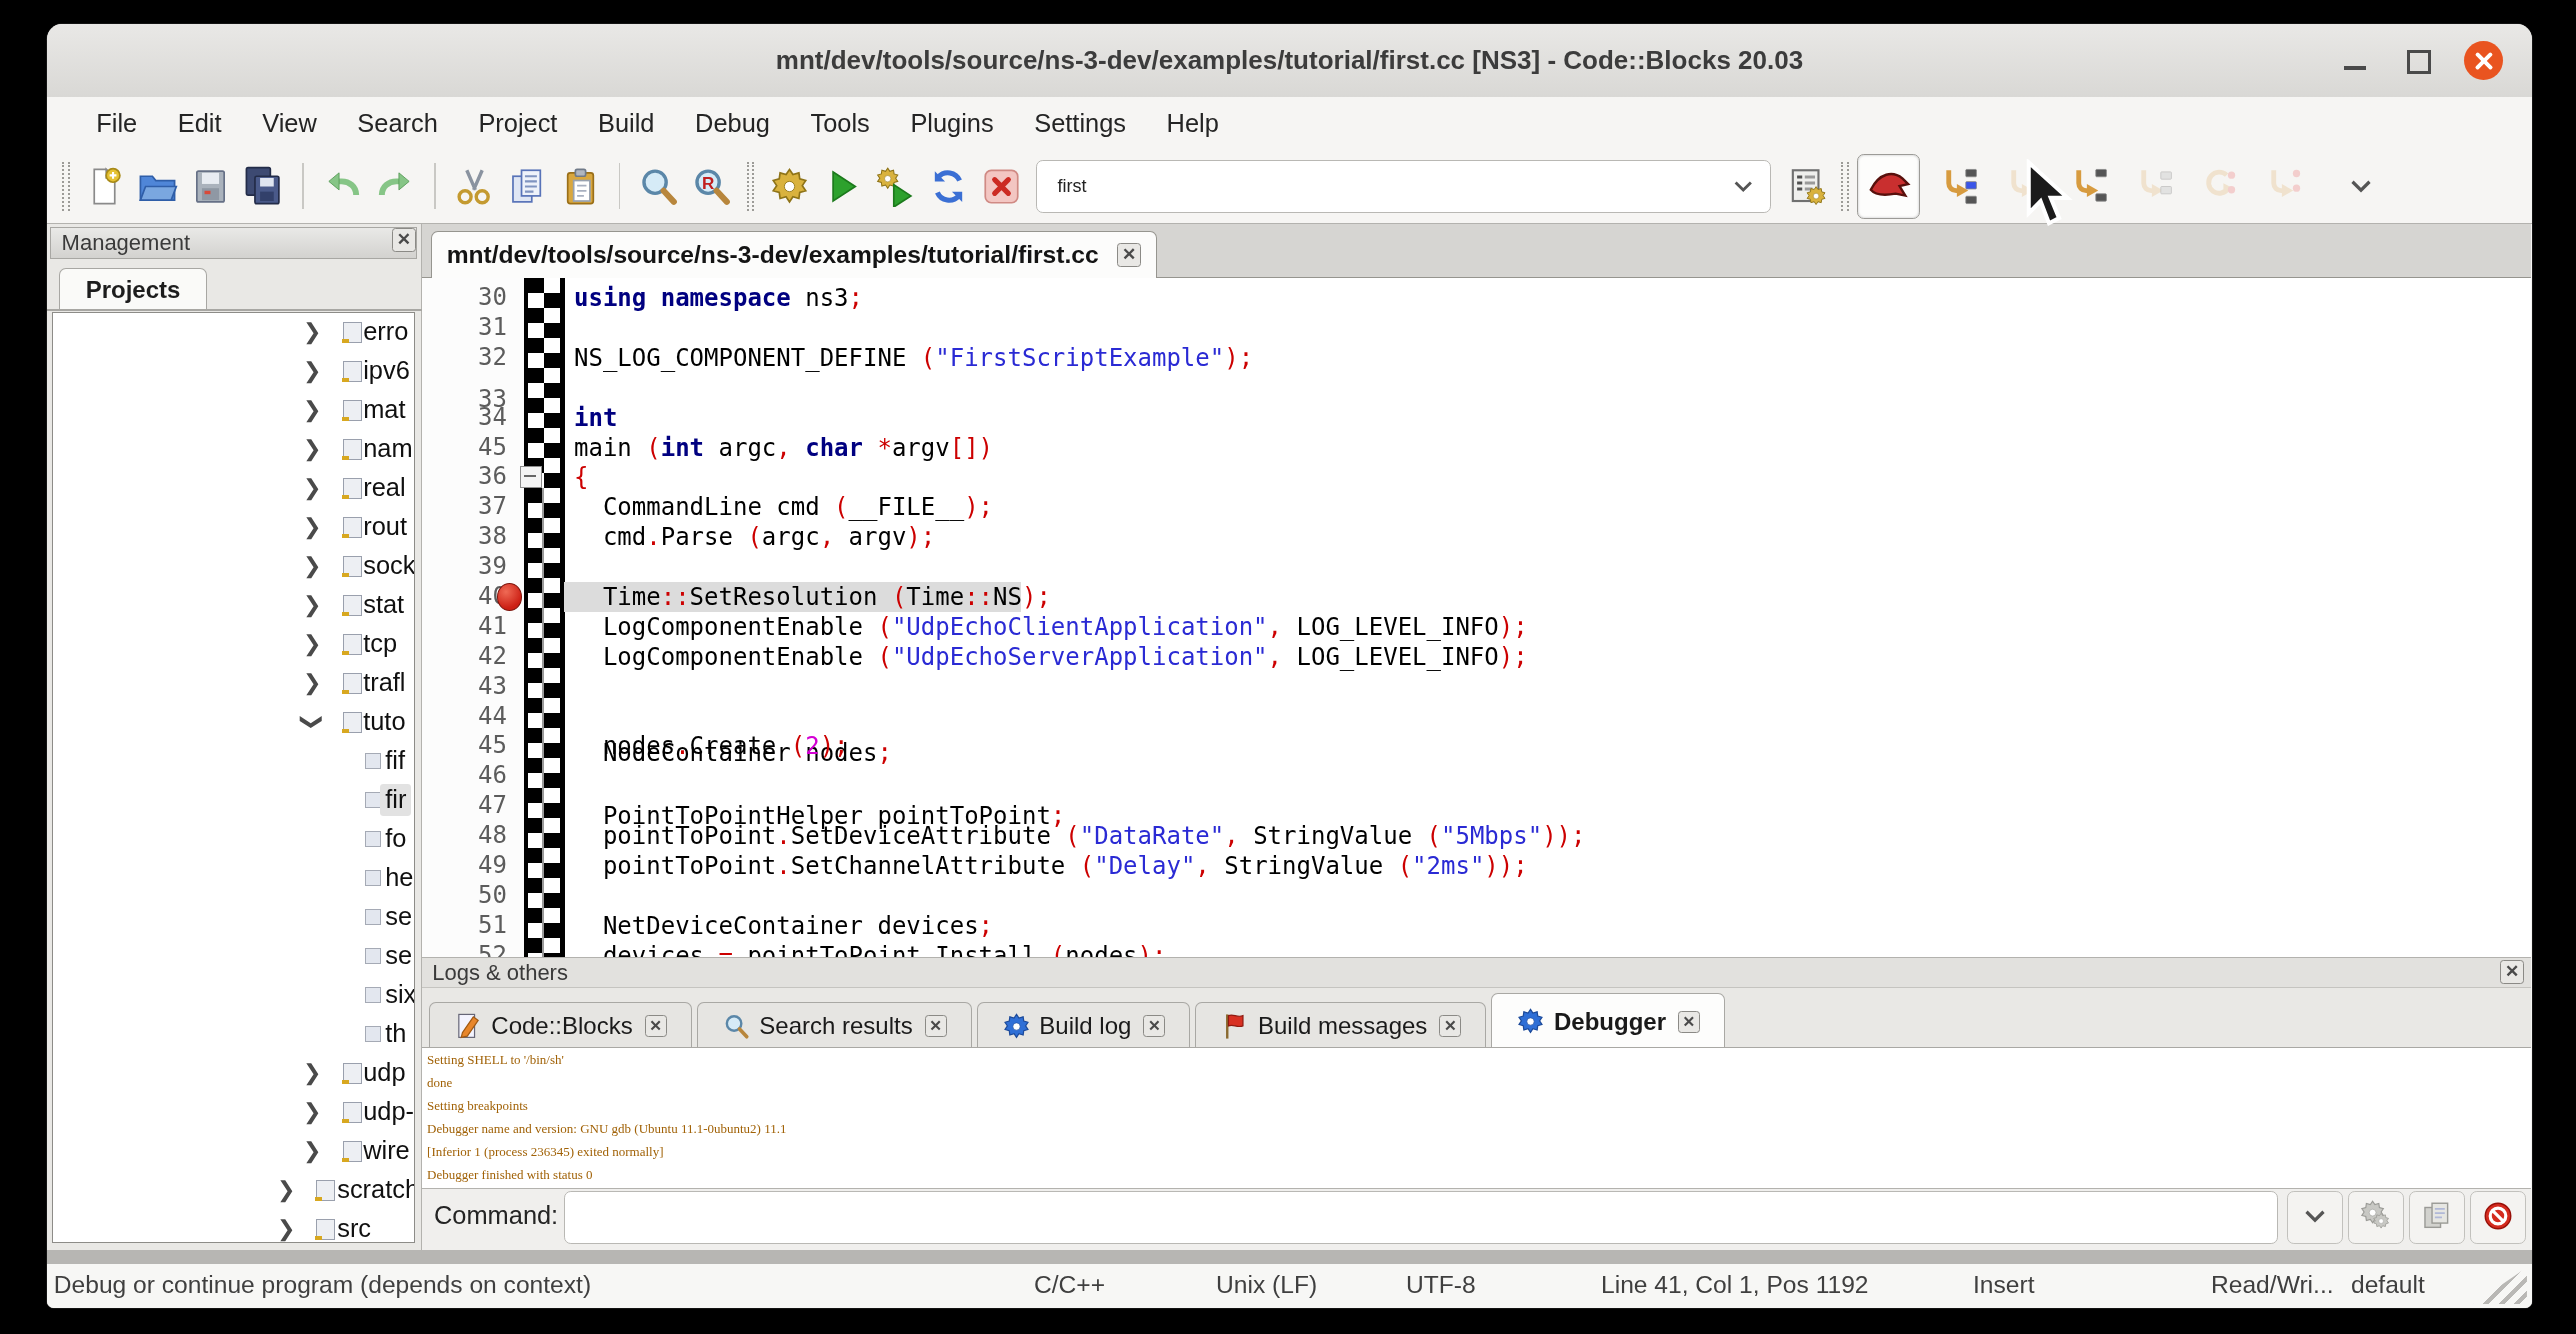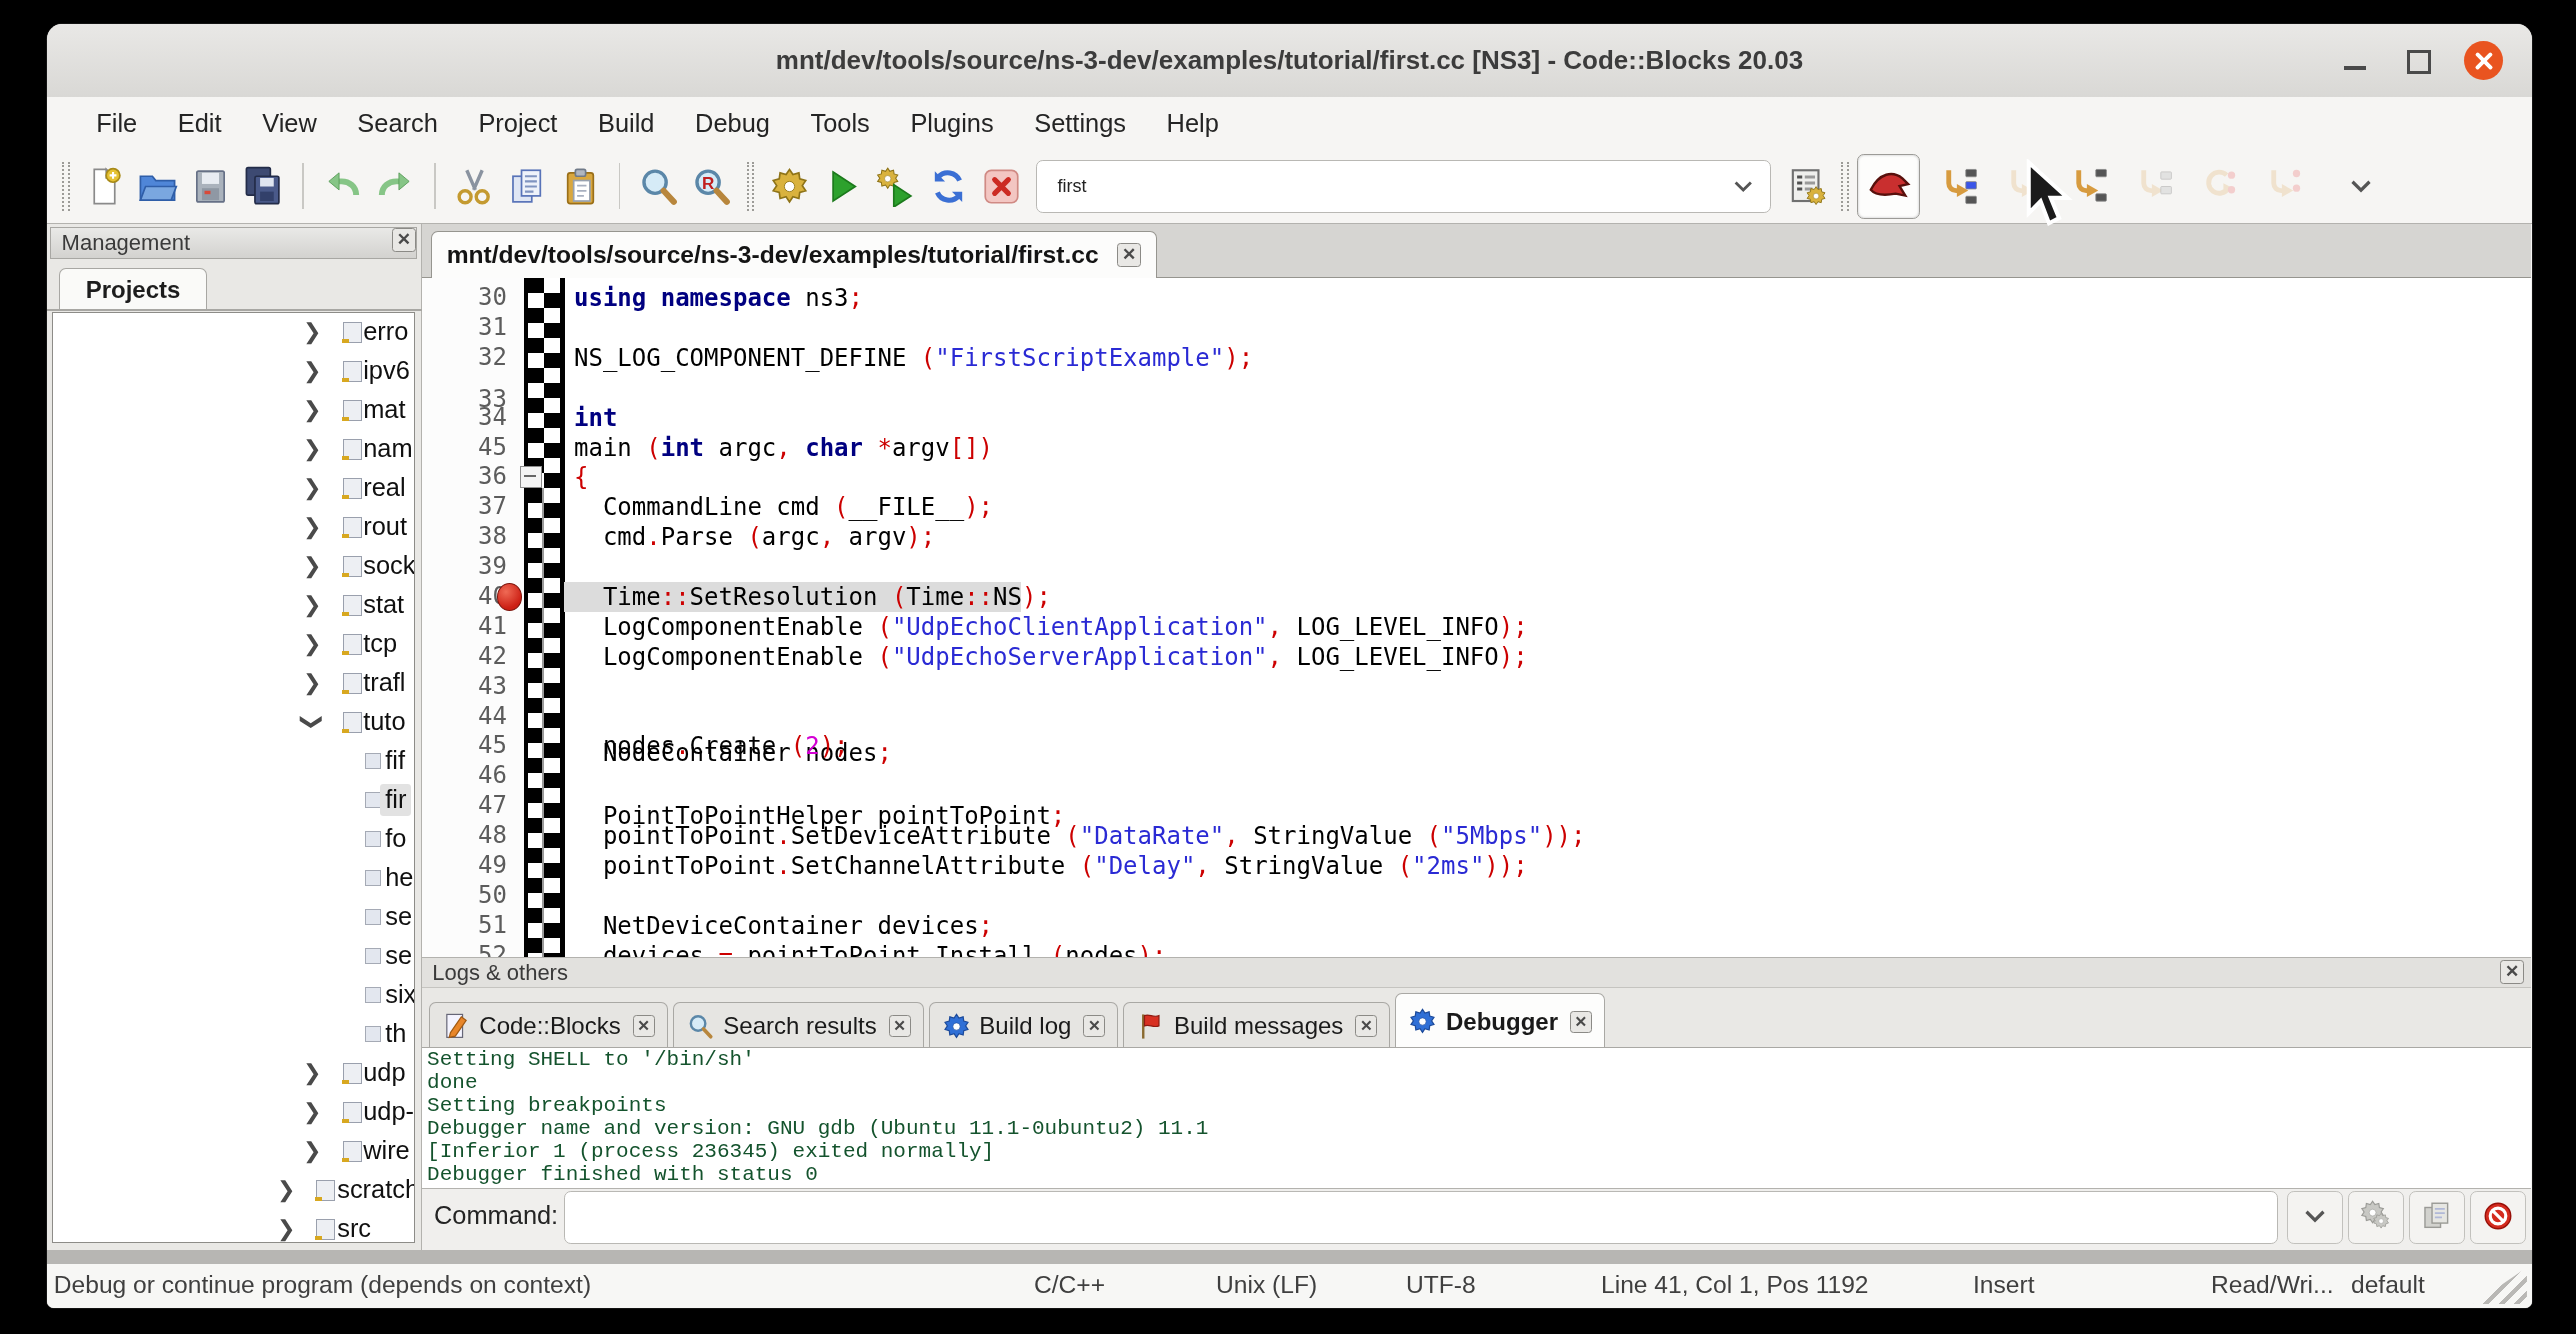--- a/index.html
+++ b/index.html
@@ -86,29 +86,29 @@
     line-height:30px;white-space:pre;}
   .ck{color:#000080;font-weight:bold}.cs{color:#2a2ad4}.cn{color:#d400d4}.co{color:#cc0000}.ct{color:#000}
   
   #logs{position:absolute;left:375px;top:933px;width:2109px;height:293px;background:#e9e8e5;}
   #logs-caption{position:absolute;left:0;top:0;width:100%;height:30.5px;background:#e2e1de;
     border-top:1.7px solid #b3b2ae;border-bottom:0.8px solid #c5c4c0;box-sizing:border-box;
     font-size:22px;color:#3a3a3a;line-height:29px;padding-left:10.2px;}
   #logs-close{position:absolute;right:6.8px;top:3.4px;}
   #logtabs{position:absolute;left:6.8px;top:34px;height:58px;display:flex;align-items:flex-end;}
   .ltab{height:47px;background:#e6e5e2;border:1.7px solid #a9a8a4;border-bottom:none;border-radius:6.8px 6.8px 0 0;
-    display:flex;align-items:center;padding:0 12px;margin-right:5.1px;box-sizing:border-box;}
+    display:flex;align-items:center;padding:0 24px;margin-right:5.1px;box-sizing:border-box;}
   .ltab.active{height:56px;background:#fdfdfc;font-weight:bold;}
   .ltab .ticn{width:29px;height:29px;margin-right:8.5px;}
   .ltab .tl{font-size:24px;color:#1a1a1a;margin-right:12px;}
   .ltab .wbox{width:22px;height:22px;font-size:15.2px;line-height:19.5px;}
   #logtabs-line{position:absolute;left:0;top:90px;width:100%;height:1.7px;background:#a9a8a4;}
   #logarea{position:absolute;left:0;top:91px;width:100%;height:141px;background:#fff;
     border-bottom:1.7px solid #b3b2ae;box-sizing:border-box;overflow:hidden;}
-  .logline{font-family:Liberation Mono, monospace;font-size:21px;color:#14532d;line-height:23px;padding-left:5.1px;white-space:pre;}
+  .logline{font-family:Liberation Serif, serif;font-size:13px;color:#a16207;line-height:23px;padding-left:5.1px;white-space:pre;}
   #cmdrow{position:absolute;left:0;top:232px;width:100%;height:61px;background:#f0efed;}
   #cmdlabel{position:absolute;left:12px;top:12px;font-size:25.4px;color:#242424;}
   #cmdinput{position:absolute;left:142px;top:1.7px;width:1714px;height:53px;background:#fff;
     border:1.7px solid #b9b8b4;border-radius:6.8px;box-sizing:border-box;}
   .cmdbtn{position:absolute;top:1.7px;width:56px;height:53px;background:#f4f3f1;border:1.7px solid #c2c1bd;
     border-radius:6.8px;box-sizing:border-box;display:flex;align-items:center;justify-content:center;}
   .cmdbtn svg{width:34px;height:34px;}
   
   #sepband{position:absolute;left:0;top:1226px;width:100%;height:13.5px;background:#b7b6b3;}
   #statusbar{position:absolute;left:0;top:1240px;width:100%;height:44px;background:#f7f7f5;}

